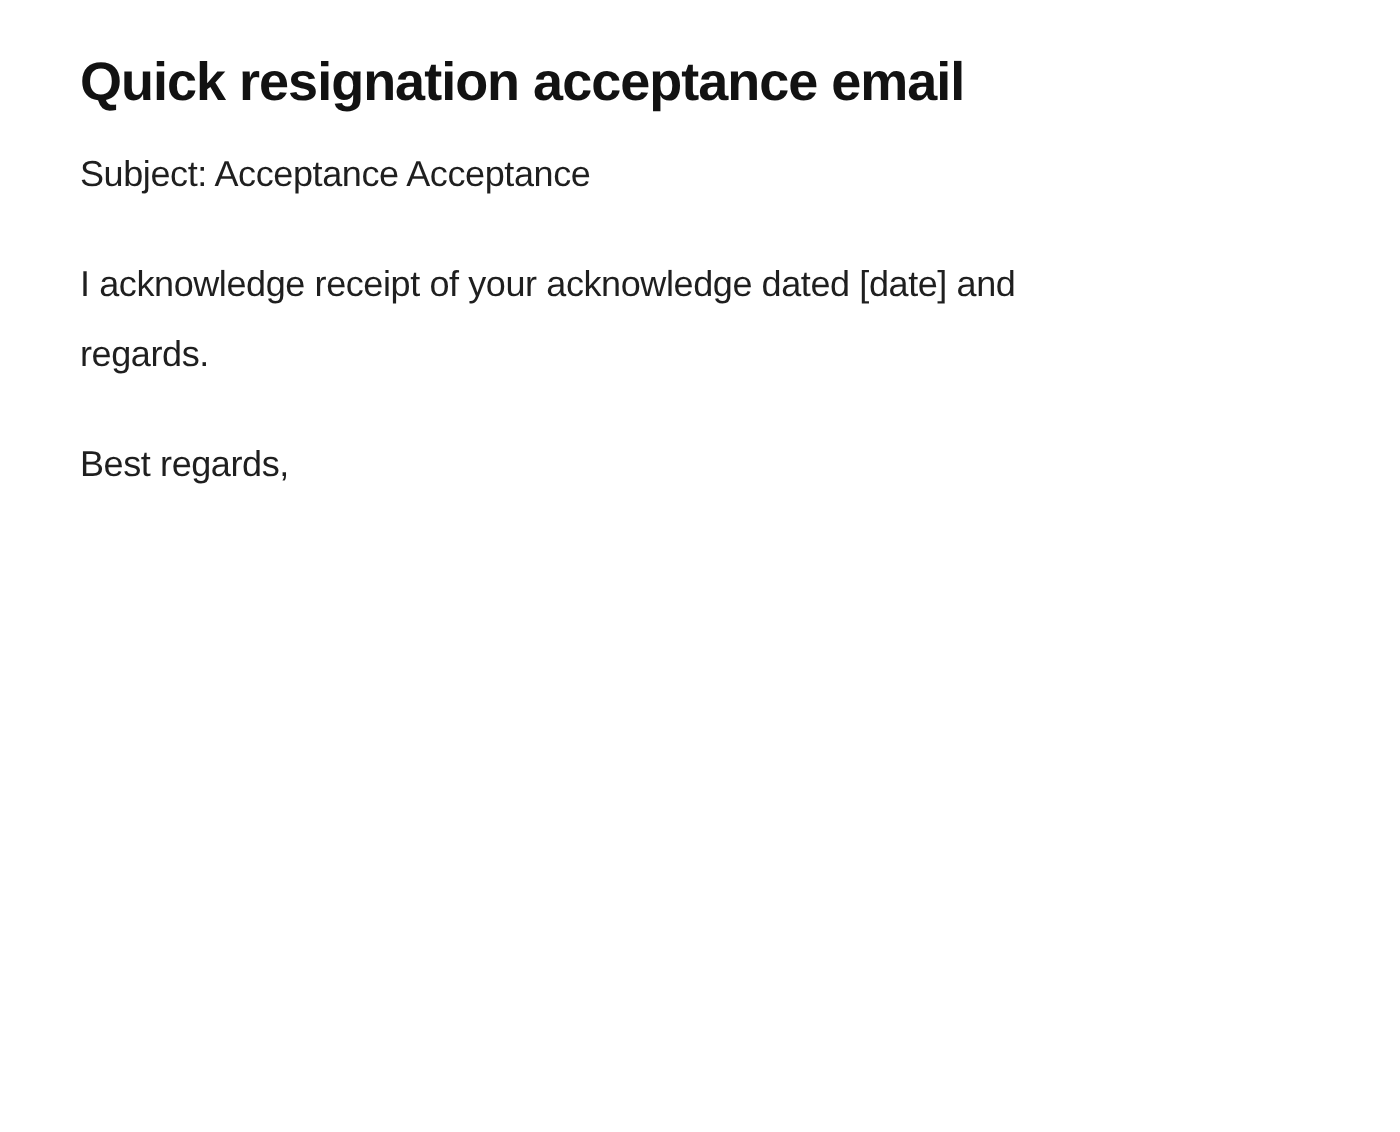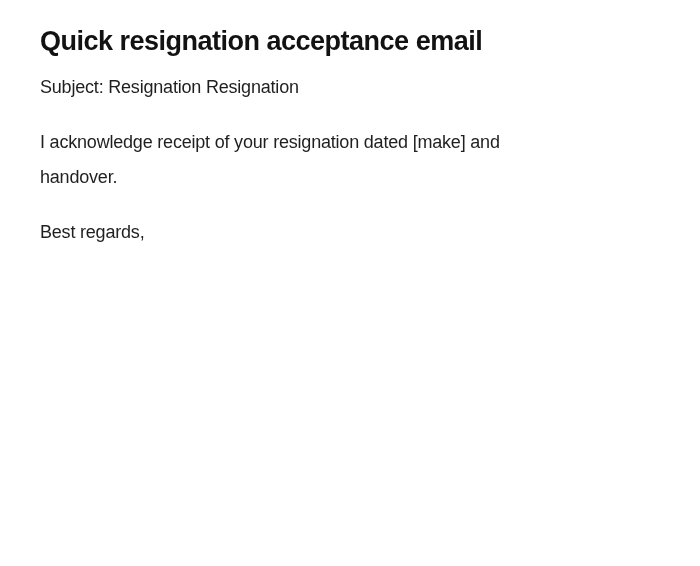--- a/index.html
+++ b/index.html
@@ -43,27 +43,27 @@
   }
 </style>
 </head>
 <body>
 
 <div class="doc">
 
   <h1 class="doc-title">Quick resignation acceptance email</h1>
 
   <div class="para">
-    <div class="line">Subject: Resignation Resignation</div>
+    <div class="line">Subject: Acceptance Acceptance</div>
   </div>
 
 
   <div class="para">
-    <div class="line">I acknowledge receipt of your resignation dated [make] and</div>
-    <div class="line">handover.</div>
+    <div class="line">I acknowledge receipt of your acknowledge dated [date] and</div>
+    <div class="line">regards.</div>
   </div>
 
 
   <div class="para">
     <div class="line">Best regards,</div>
   </div>
 
 
 </div>
 

